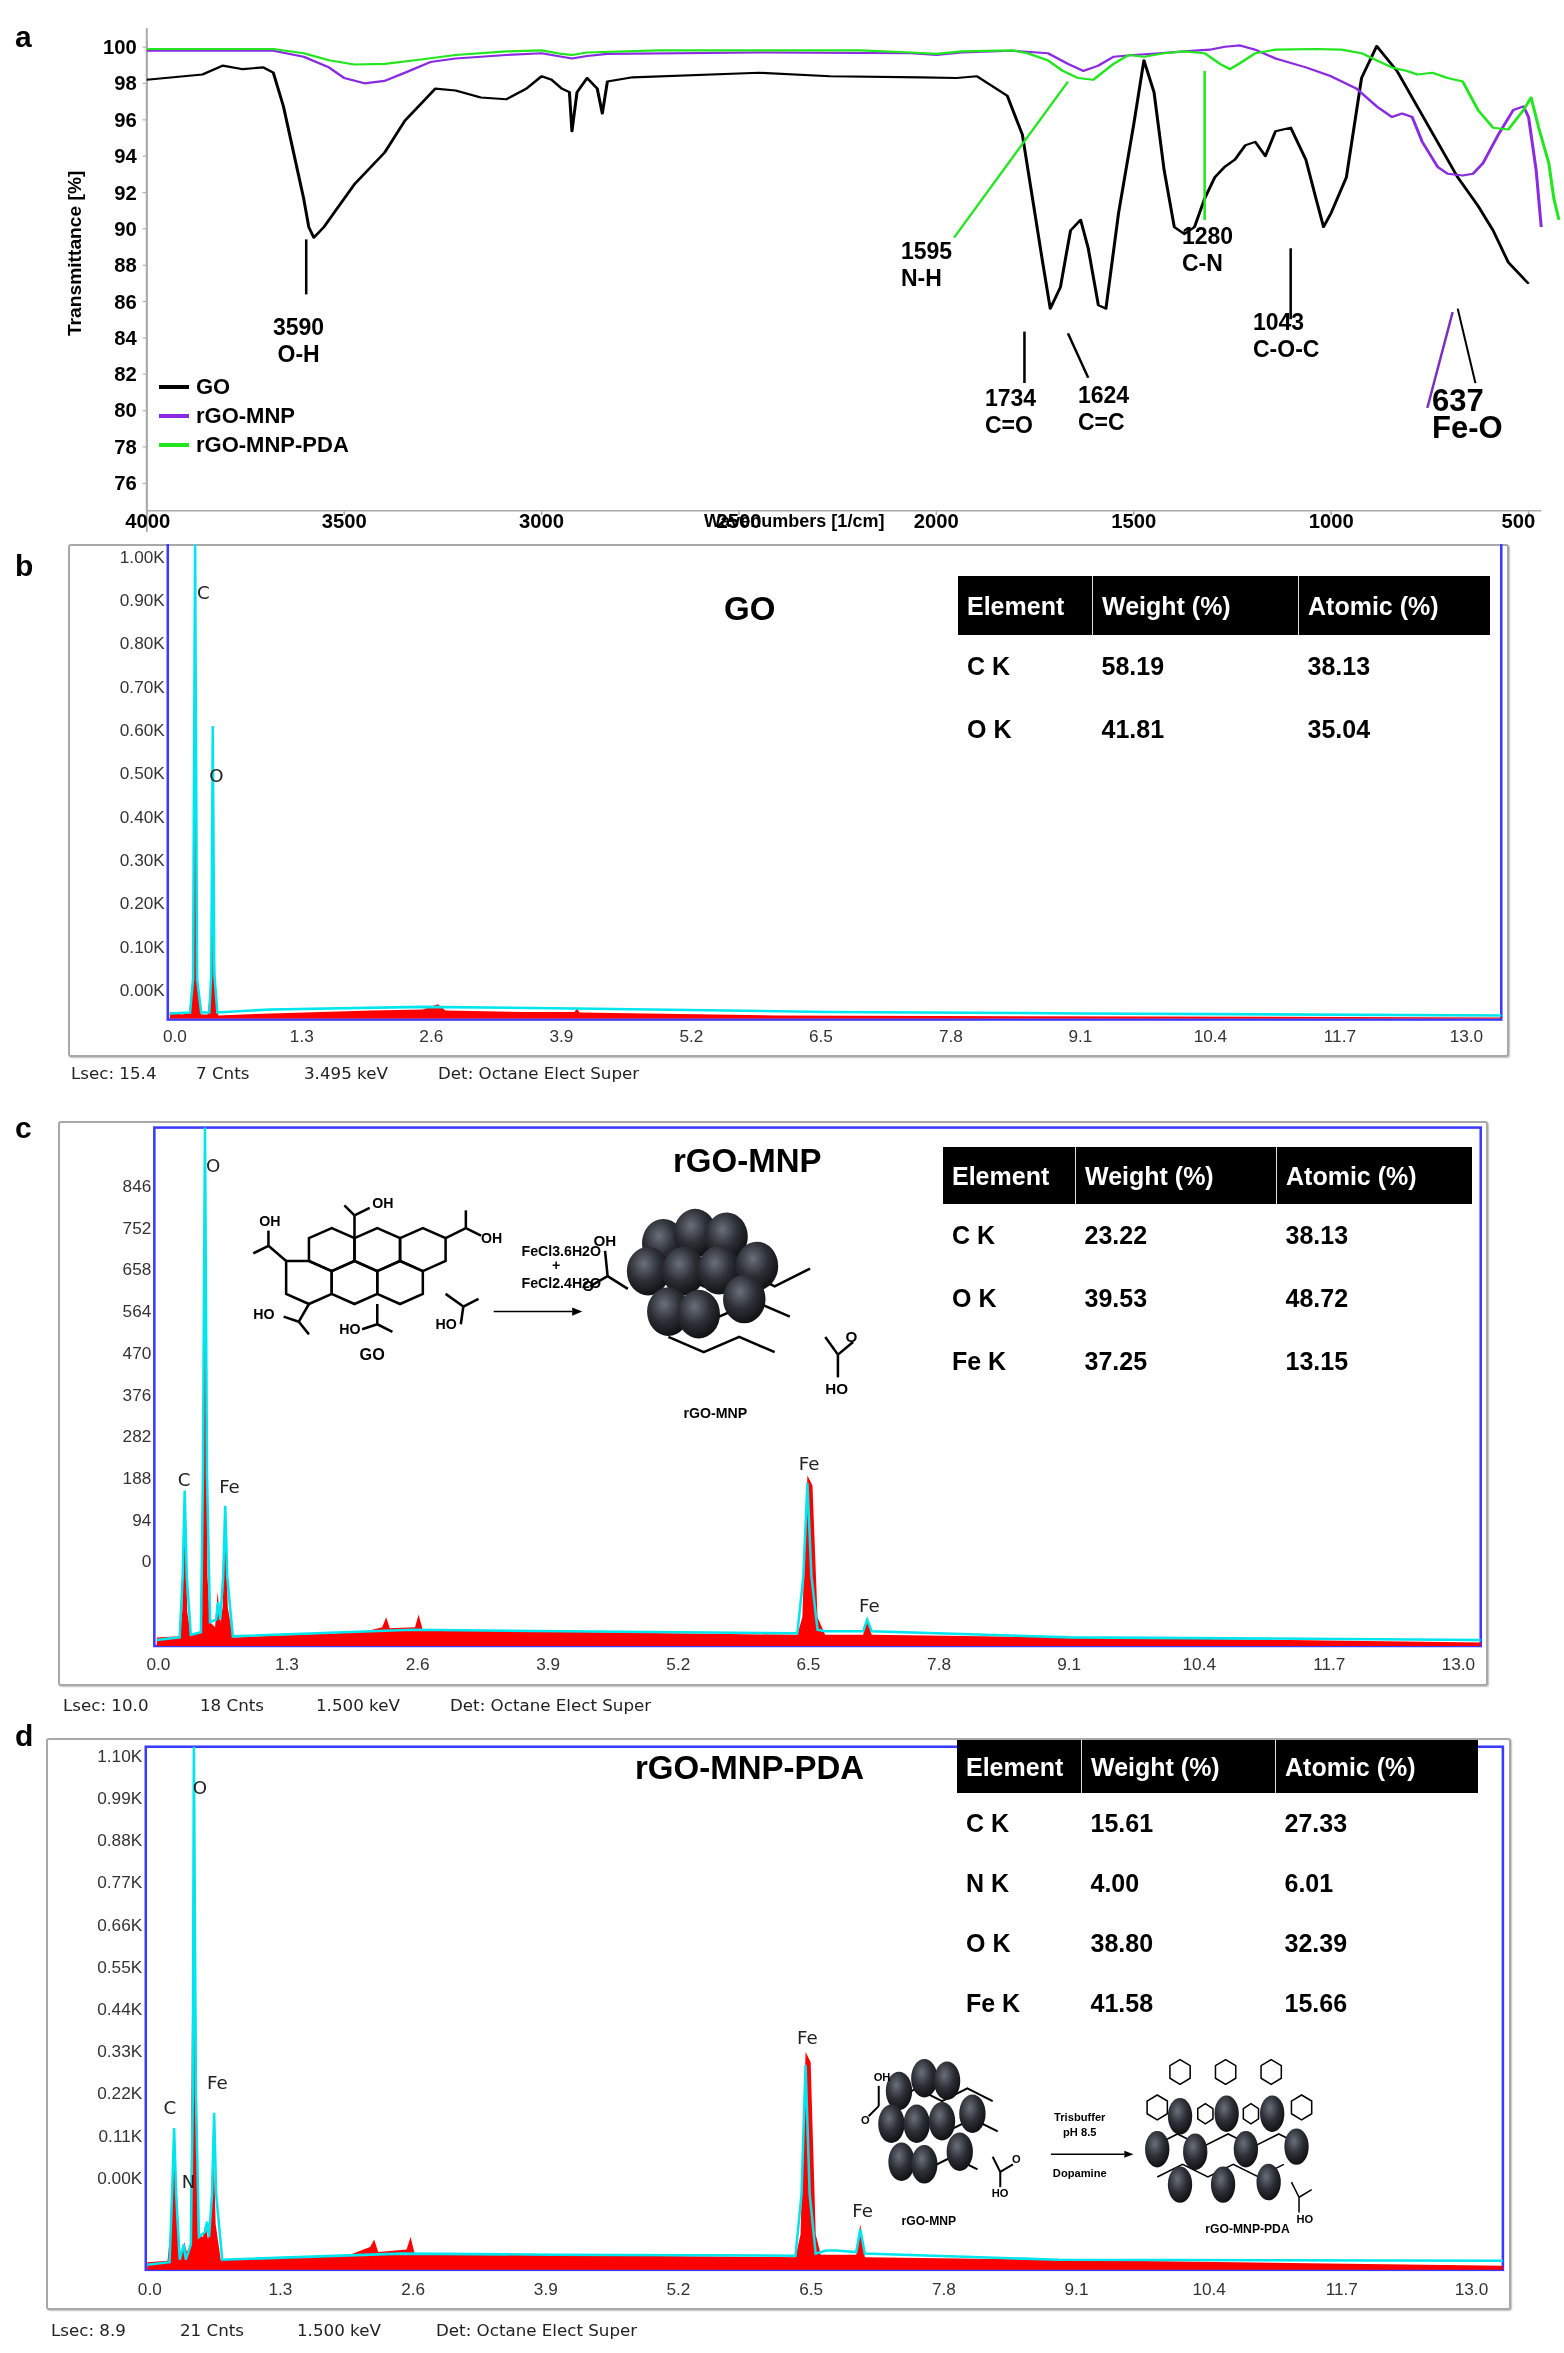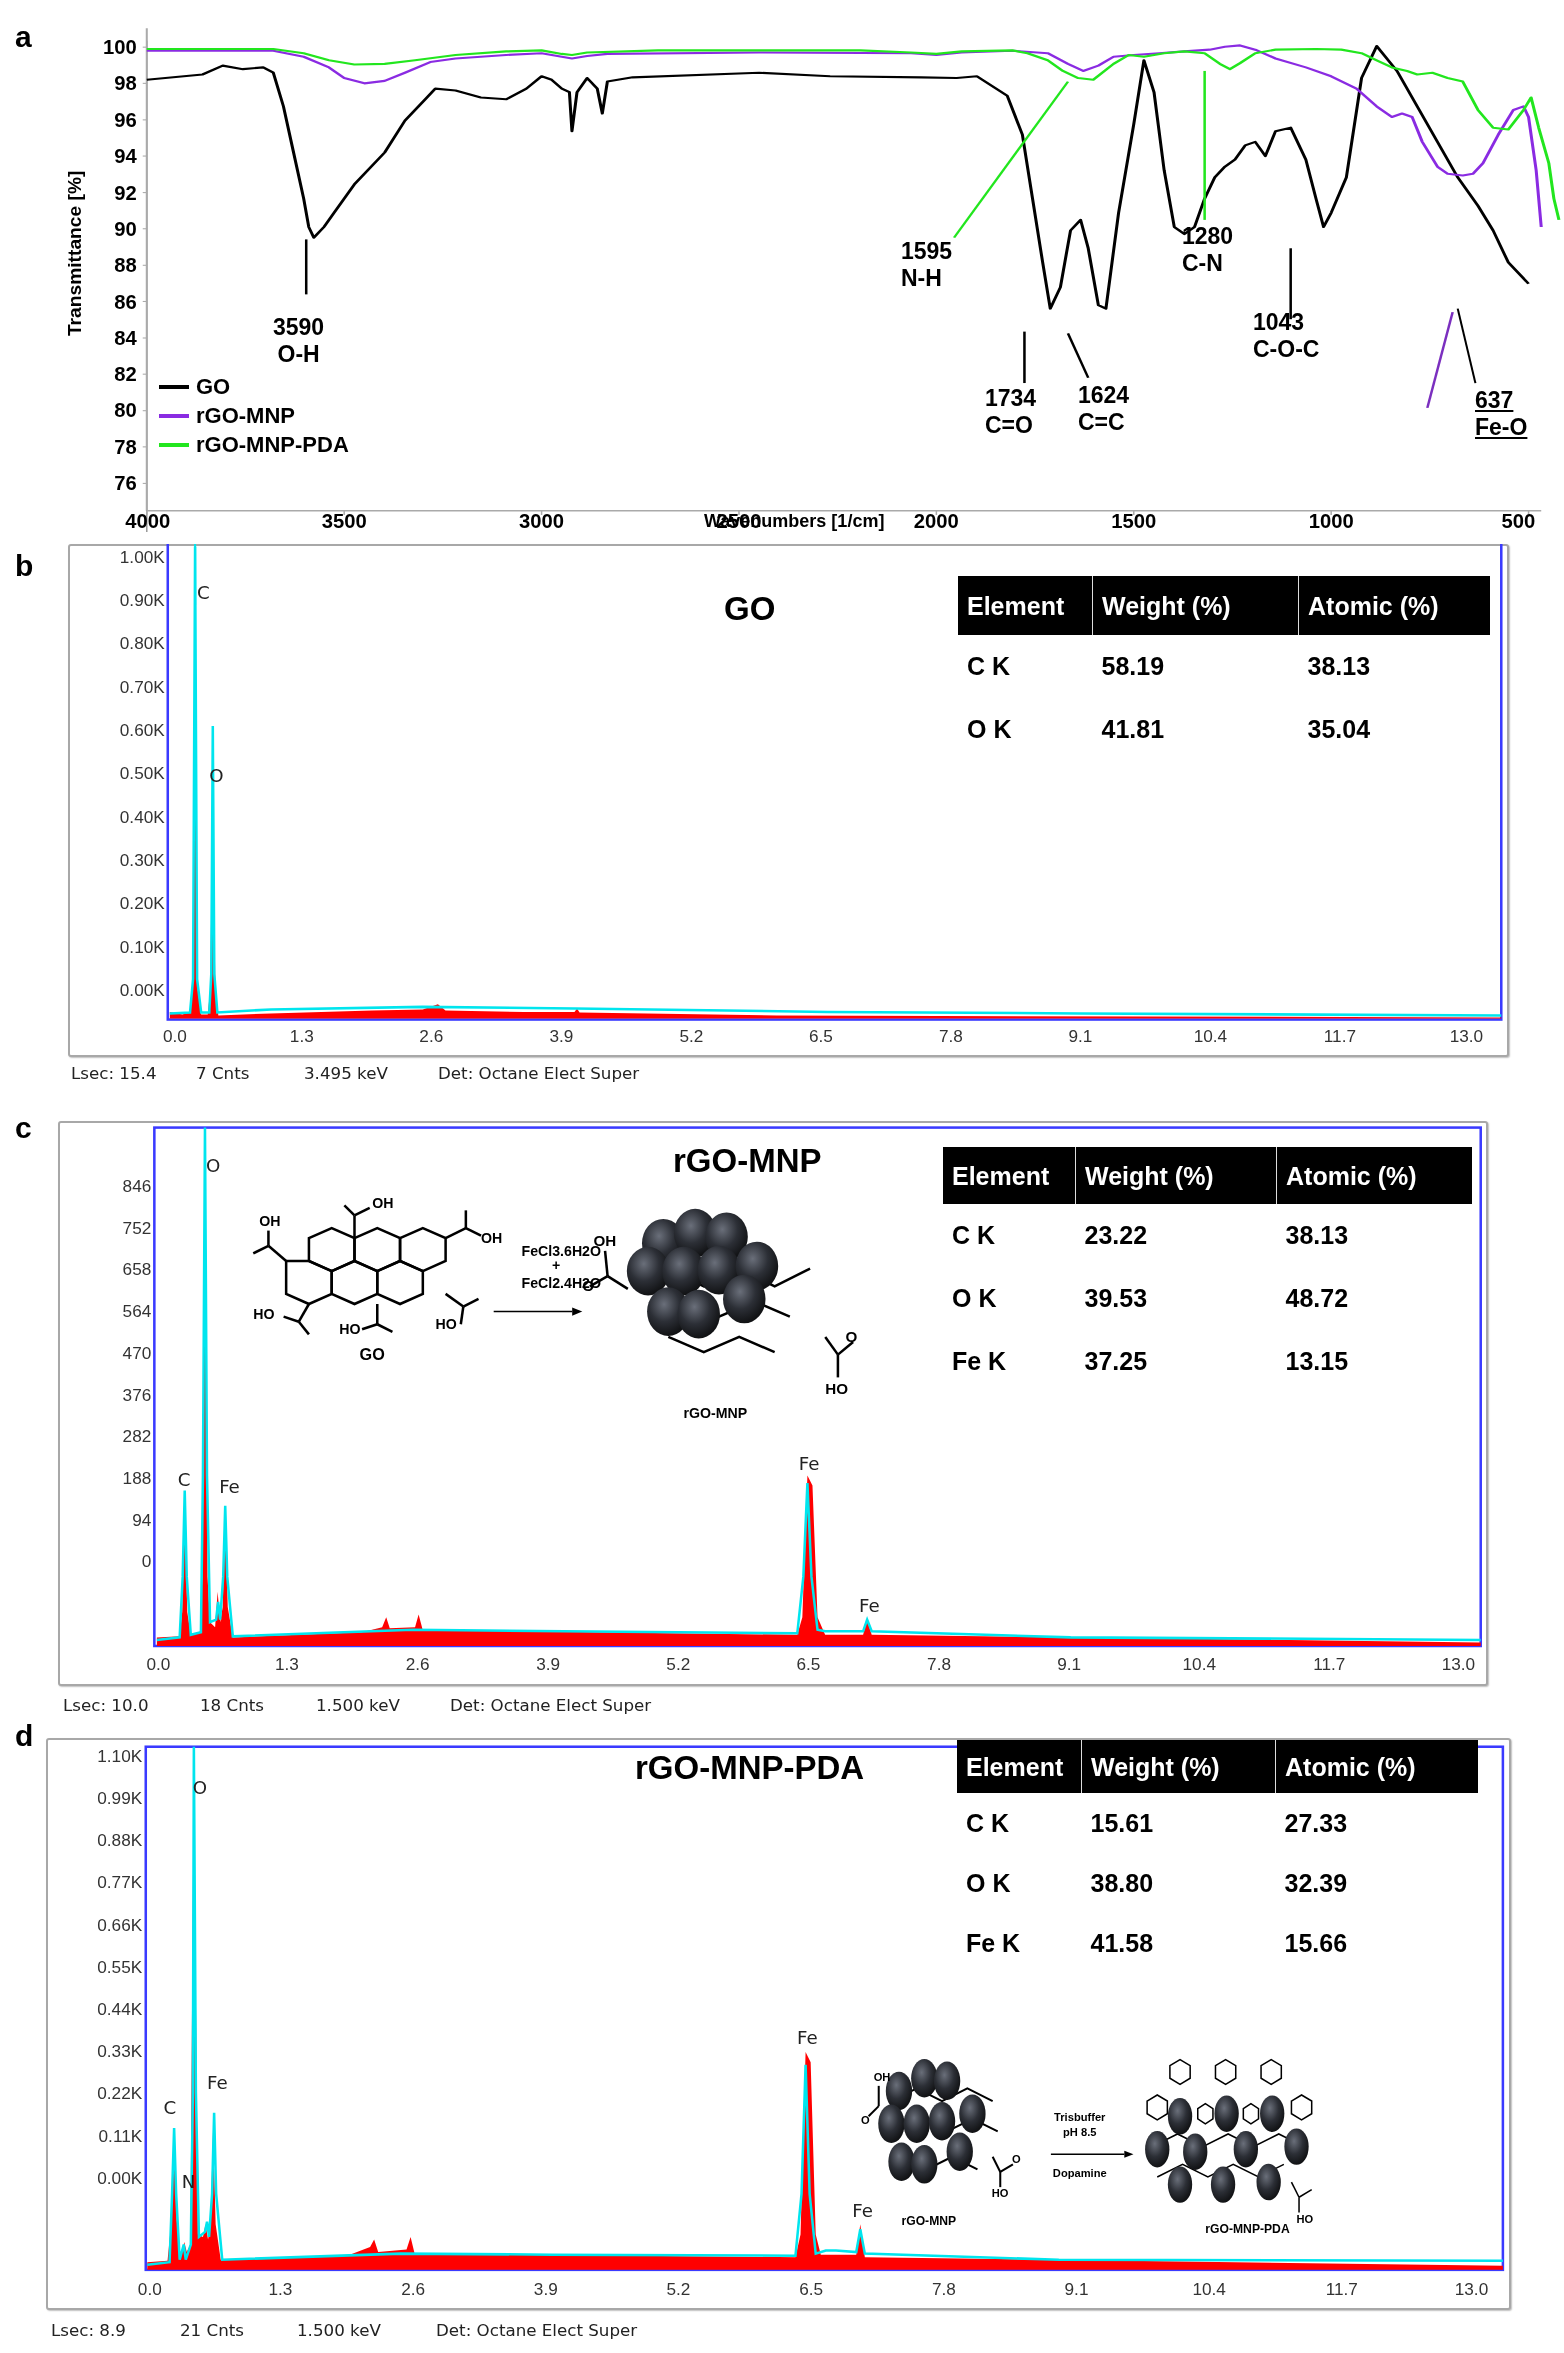--- a/index.html
+++ b/index.html
@@ -140,21 +140,21 @@
     <div>C=C</div>
 </div>
 <div class="abs" style="left:1182px;top:223px;font-weight:bold;font-size:23px;line-height:27px;">
   <div>1280</div>
     <div>C-N</div>
 </div>
 <div class="abs" style="left:1253px;top:309px;font-weight:bold;font-size:23px;line-height:27px;">
   <div>1043</div>
     <div>C-O-C</div>
 </div>
-<div class="abs" style="left:1475px;top:387px;font-weight:bold;font-size:23px;line-height:27px;text-decoration:underline;">
+<div class="abs" style="left:1432px;top:387px;font-weight:bold;font-size:31px;line-height:27px;">
   <div>637</div>
     <div>Fe-O</div>
 </div>
 
 <div class="abs" style="left:159px;top:372px;font-weight:bold;font-size:22px;line-height:29px;">
   <div style="display:flex;align-items:center;">
     <span style="display:inline-block;width:30px;height:4px;background:#000;margin-right:7px;"></span>
     <span>GO</span>
   </div>
   <div style="display:flex;align-items:center;">
@@ -447,20 +447,25 @@
     <th>Atomic (%)</th>
   </tr>
     </thead>
   <tbody>
     <tr style="height:60px;">
       <td>C K</td>
         <td>15.61</td>
         <td>27.33</td>
     </tr>
     <tr style="height:60px;">
+      <td>N K</td>
+        <td>4.00</td>
+        <td>6.01</td>
+    </tr>
+    <tr style="height:60px;">
       <td>O K</td>
         <td>38.80</td>
         <td>32.39</td>
     </tr>
     <tr style="height:60px;">
       <td>Fe K</td>
         <td>41.58</td>
         <td>15.66</td>
     </tr>
   </tbody>

